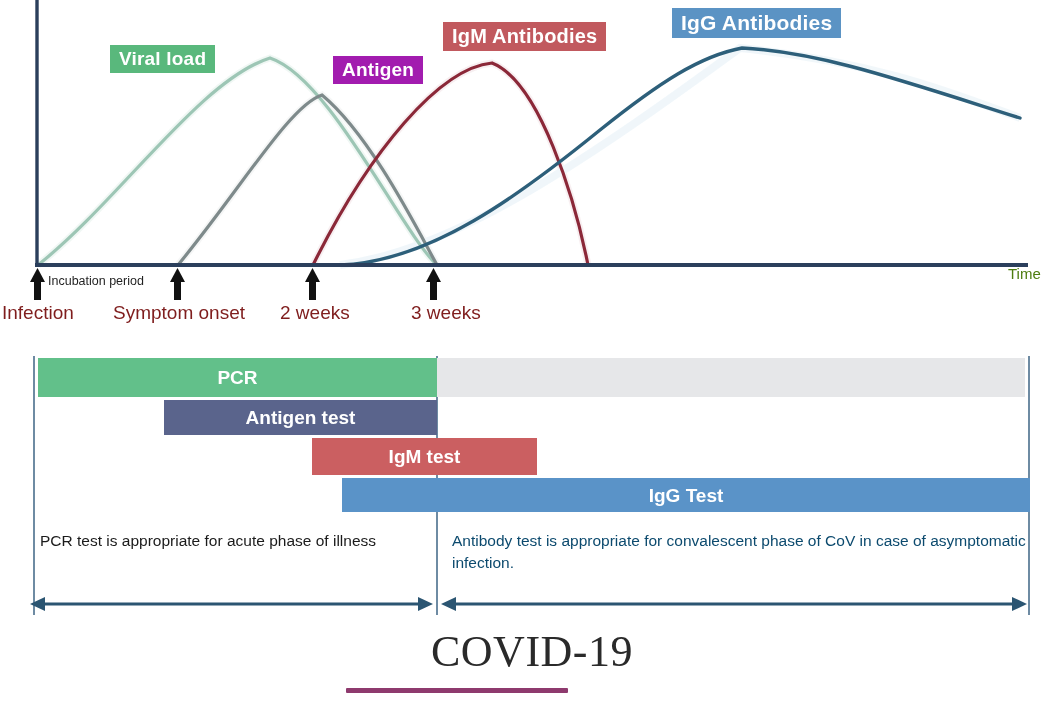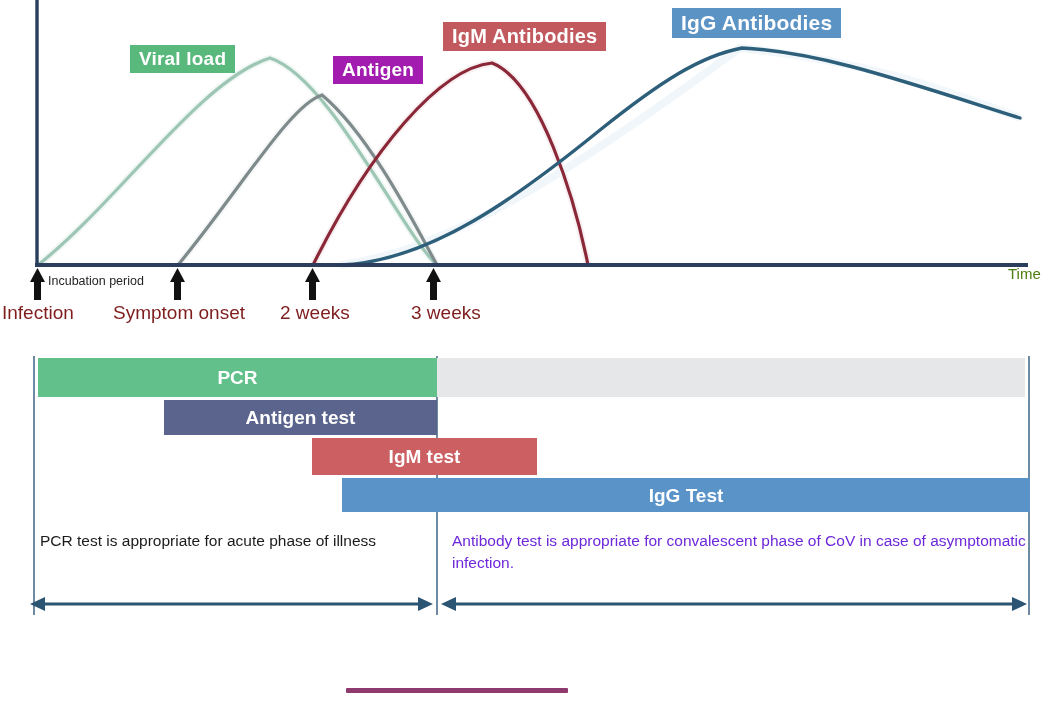--- a/index.html
+++ b/index.html
@@ -37,21 +37,21 @@
   .curve-label {
     position: absolute;
     color: #ffffff;
     font-weight: 600;
     letter-spacing: 0.2px;
     white-space: nowrap;
     line-height: 1;
     padding: 4px 9px 5px 9px;
     box-sizing: border-box;
   }
-  #label-viral   { left: 110px; top: 45px;  font-size: 19px; margin-left: 20px; }
+  #label-viral   { left: 110px; top: 45px;  font-size: 19px; }
   #label-antigen { left: 333px; top: 56px;  font-size: 19px; }
   #label-igm     { left: 443px; top: 22px;  font-size: 20px; }
   #label-igg     { left: 672px; top: 8px;   font-size: 21px; }
 
   .axis-tick-label {
     position: absolute;
     color: #7f1d1d;
     white-space: nowrap;
     line-height: 1;
   }
@@ -108,21 +108,21 @@
   #note-left {
     left: 40px;
     top: 190px;
     width: 385px;
     color: #1b1b1b;
   }
   #note-right {
     left: 452px;
     top: 190px;
     width: 575px;
-    color: #6d28d9;
+    color: #0c4a6e;
   }
 
   
   #footer-title {
     position: absolute;
     left: 0;
     top: 630px;
     width: 1064px;
     text-align: center;
   }
@@ -243,15 +243,18 @@
 
     <div class="test-bar" id="bar-igm">IgM test</div>
 
     <div class="test-bar" id="bar-igg">IgG Test</div>
 
     <div class="note" id="note-left">PCR test is appropriate for acute phase of illness</div>
 
     <div class="note" id="note-right">Antibody test is appropriate for convalescent phase of CoV in case of asymptomatic infection.</div>
   </div>
 
+  <div id="footer-title">
+    <span id="covid-title">COVID-19</span>
+  </div>
   <div id="title-underline"></div>
 
 </div>
 
 </body></html>

